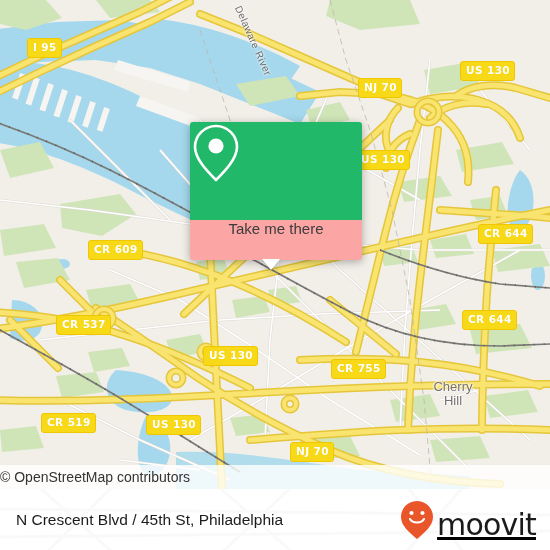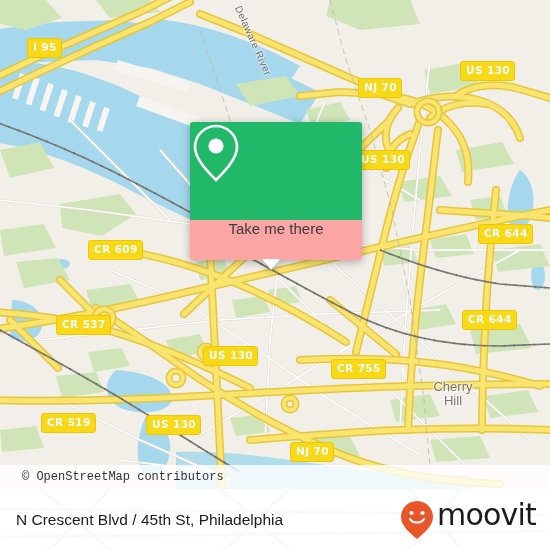--- a/index.html
+++ b/index.html
@@ -95,24 +95,24 @@
 
   
   .attrib {
     position: absolute;
     left: 0; top: 465px;
     width: 550px; height: 24px;
     background: rgba(255,255,255,.80);
     display: flex; align-items: center;
   }
   .attrib span {
-    font-size: 12px;
+    font-size: 14px;
     color: #333333;
-    padding-left: 22px;
-    font-family: Liberation Mono, monospace;
+    padding-left: 0;
+    font-family: Liberation Sans, sans-serif;
   }
 
   
   .footer {
     position: absolute;
     left: 0; top: 489px;
     width: 550px; height: 61px;
     background: #ffffff;
     display: flex; align-items: center; justify-content: space-between;
     padding: 0 14px 0 16px;
@@ -123,21 +123,21 @@
     opacity: .05; pointer-events: none;
   }
   .footer-address {
     position: relative;
     font-size: 15.5px;
     color: #1c1c1c;
     font-family: "Liberation Sans", sans-serif;
     white-space: nowrap;
     z-index: 2;
   }
-  .brand { position: relative; display: flex; align-items: flex-start; gap: 3px; z-index: 2; }
+  .brand { position: relative; display: flex; align-items: flex-end; gap: 3px; z-index: 2; text-decoration: underline; }
   .brand-text {
     font-family: "DejaVu Sans", sans-serif;
     font-size: 30px;
     font-weight: 400;
     color: #1b1b1b;
     letter-spacing: -0.8px;
     line-height: 1;
   }
 </style>
 </head>

